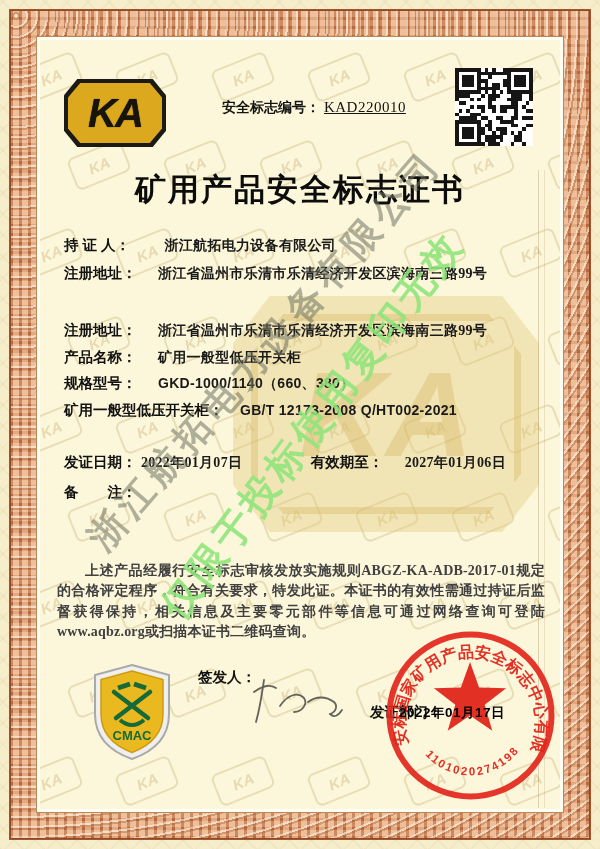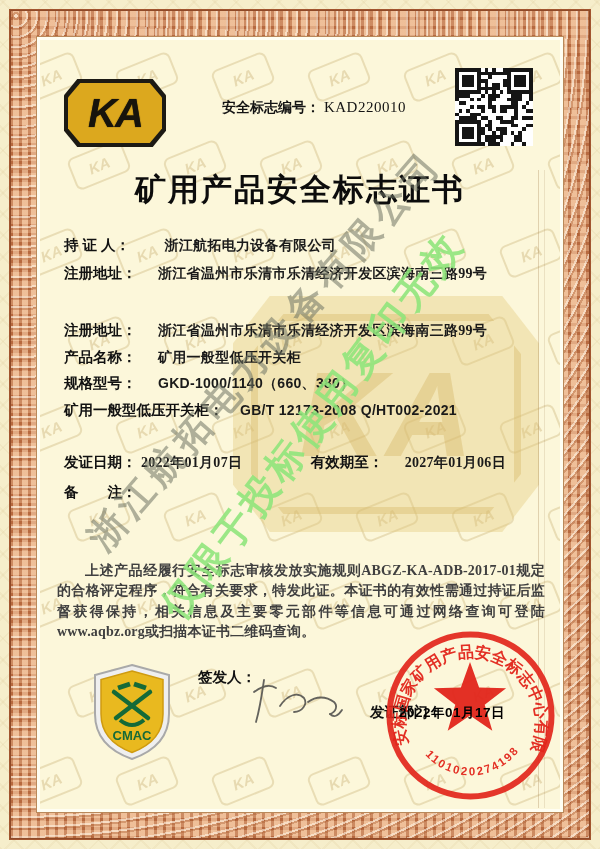--- a/index.html
+++ b/index.html
@@ -40,21 +40,21 @@
   .ka-logo{left:64px;top:79px;width:102px;height:68px;z-index:3;
      clip-path:polygon(13% 0%,87% 0%,100% 24%,100% 76%,87% 100%,13% 100%,0% 76%,0% 24%);
      background:#1c1a14;display:flex;align-items:center;justify-content:center;}
   .ka-logo-inner{width:94px;height:60px;
      clip-path:polygon(13% 0%,87% 0%,100% 24%,100% 76%,87% 100%,13% 100%,0% 76%,0% 24%);
      background:#dca81e;display:flex;align-items:center;justify-content:center;
      font:italic 900 40px "Liberation Sans",sans-serif;color:#17140c;letter-spacing:-2px;
      text-shadow:0 0 1px #17140c;}
   .cert-no{left:168px;top:99px;width:292px;z-index:3;text-align:center;
      font:700 14px "Liberation Sans",sans-serif;color:#141414;}
-  .cert-no .num{font-family:"Liberation Serif",serif;font-weight:400;font-size:15px;letter-spacing:.5px;}
+  .cert-no .num{font-family:"Liberation Serif",serif;font-weight:400;font-size:15px;letter-spacing:.5px;text-decoration:underline;}
   .qr{left:455px;top:68px;width:78px;height:78px;z-index:3;background:#fff;}
   
   .title{left:0;right:0;top:169px;z-index:3;text-align:center;
      font:900 31px "Liberation Serif",serif;color:#0c0c0c;letter-spacing:2px;}
   
   .row{z-index:3;white-space:nowrap;}
   .lbl{font:700 14.5px "Liberation Sans",sans-serif;color:#111;}
   .val{font:700 14px "Liberation Serif",serif;color:#1a1a1a;letter-spacing:.3px;}
   
   .para{left:57px;top:561px;width:488px;z-index:3;

